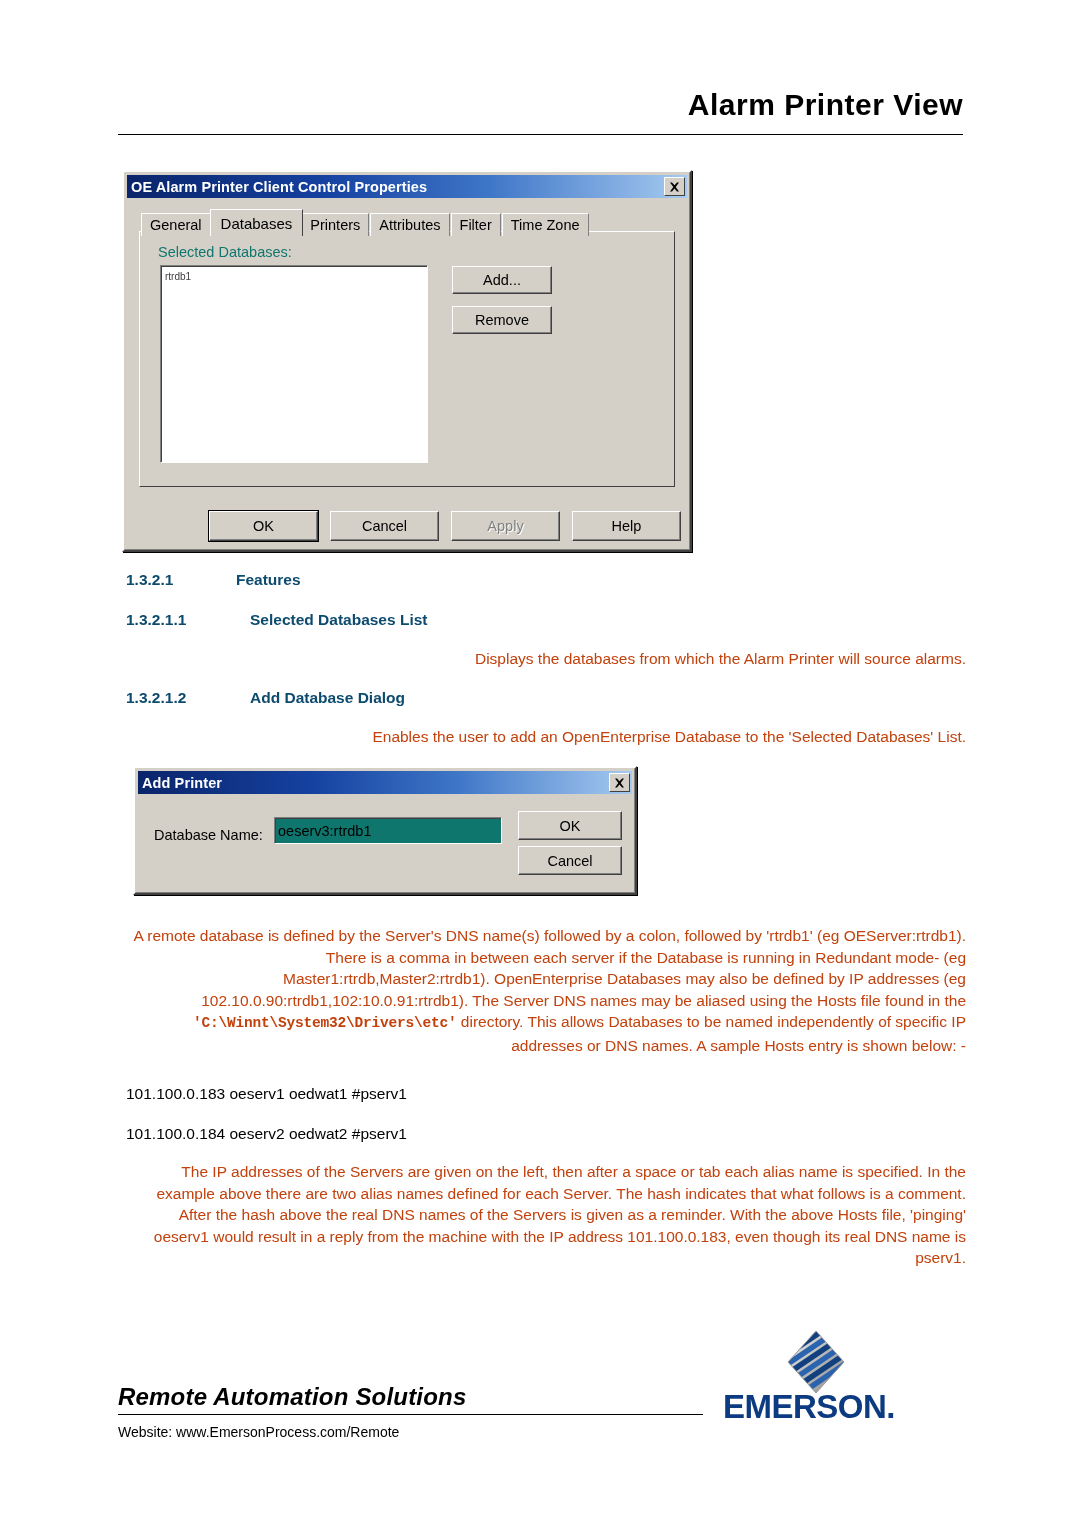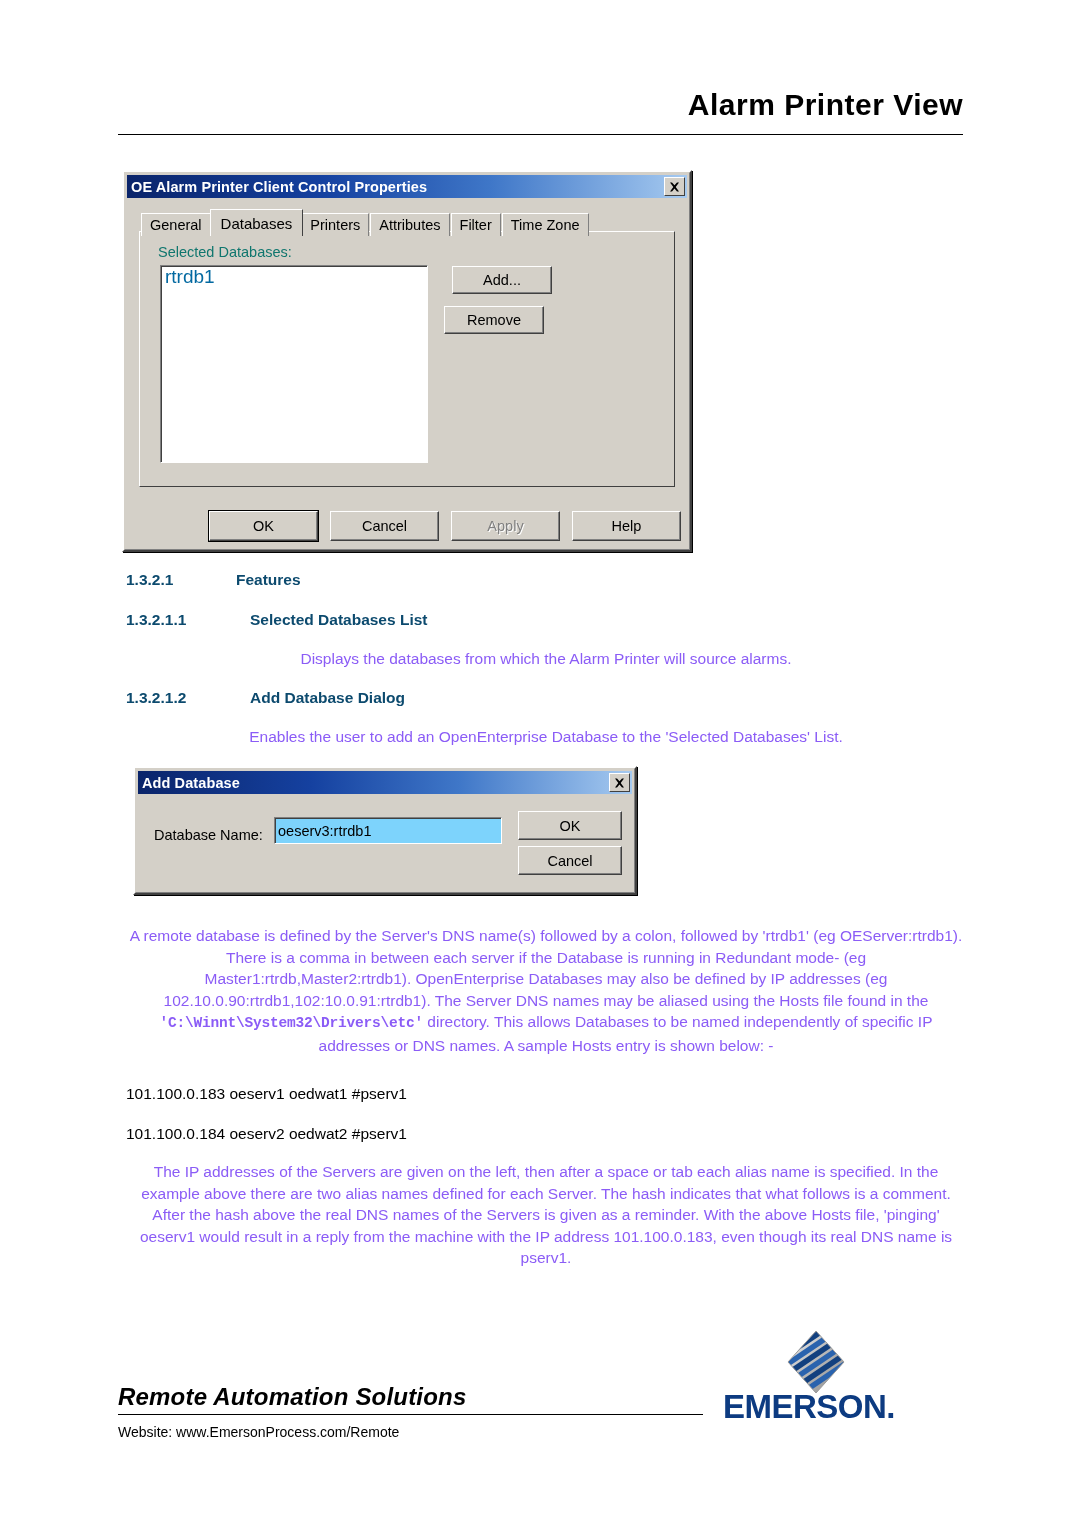--- a/index.html
+++ b/index.html
@@ -187,24 +187,24 @@
     background: #ffffff;
     border-top: 1.5px solid #808080;
     border-left: 1.5px solid #808080;
     border-right: 1.5px solid #ffffff;
     border-bottom: 1.5px solid #ffffff;
     box-shadow: inset 1px 1px 0 0 #404040;
     box-sizing: border-box;
     overflow: hidden;
   }
   .listbox-item {
-    font-size: 19px;
+    font-size: 10px;
     padding: 2px 0 0 4px;
     line-height: 17px;
-    color: #0369a1;
+    color: #404040;
     white-space: nowrap;
   }
   .win-btn {
     background: #d4d0c8;
     border-top: 1.5px solid #ffffff;
     border-left: 1.5px solid #ffffff;
     border-right: 1.5px solid #404040;
     border-bottom: 1.5px solid #404040;
     box-shadow: inset -1px -1px 0 0 #808080;
     font-family: "Liberation Sans", sans-serif;
@@ -248,22 +248,22 @@
     white-space: nowrap;
     color: #0c4a6e;
     text-decoration: underline;
   }
   .section-heading .num { display: inline-block; }
   .section-heading .lbl { display: inline-block; }
   .body-para {
     position: absolute;
     font-size: 15.5px;
     line-height: 21.5px;
-    color: #8b5cf6;
-    text-align: center;
+    color: #c2410c;
+    text-align: right;
   }
   .mono {
     font-family: "Liberation Mono", "DejaVu Sans Mono", monospace;
     font-size: 14.5px;
     font-weight: bold;
     letter-spacing: -0.2px;
   }
   .host-line {
     position: absolute;
     font-size: 15.5px;
@@ -278,21 +278,21 @@
     top: 58px;
     font-size: 14.5px;
     white-space: nowrap;
   }
   .addb-input {
     position: absolute;
     left: 138px;
     top: 48px;
     width: 228px;
     height: 27px;
-    background: #7dd3fc;
+    background: #0f766e;
     border-top: 1.5px solid #808080;
     border-left: 1.5px solid #808080;
     border-right: 1.5px solid #ffffff;
     border-bottom: 1.5px solid #ffffff;
     box-shadow: inset 1px 1px 0 0 #404040;
     box-sizing: border-box;
     display: flex;
     align-items: center;
     font-size: 14.5px;
     padding-left: 3px;
@@ -405,21 +405,21 @@
     <div class="tabpanel">
       <div class="group-label">Selected Databases:</div>
 
       <div class="listbox">
         <div class="listbox-item">rtrdb1</div>
       </div>
 
       <div class="win-btn side-btn" style="left:312px; top:34px;">
         <span>Add...</span>
       </div>
-      <div class="win-btn side-btn" style="left:304px; top:74px;">
+      <div class="win-btn side-btn" style="left:312px; top:74px;">
         <span>Remove</span>
       </div>
     </div>
 
     <div class="dlg-footer-btns">
       <div class="win-btn default" style="left:84px;">
         <span>OK</span>
       </div>
       <div class="win-btn" style="left:205px;">
         <span>Cancel</span>
@@ -448,21 +448,21 @@
 <div class="section-heading" style="left:126px; top:689px;">
   <span class="num" style="width:124px;">1.3.2.1.2</span><span class="lbl">Add Database Dialog</span>
 </div>
 
 <div class="body-para" style="left:126px; top:726px; width:840px;">Enables the user to add an OpenEnterprise Database to the 'Selected Databases' List.</div>
 
 <div class="win-dialog" style="left:133px; top:766px; width:500px; height:125px;">
   <div class="win-dialog-inner">
 
     <div class="titlebar">
-      <div class="titlebar-text">Add Database</div>
+      <div class="titlebar-text">Add Printer</div>
       <div class="titlebar-close">
         <svg width="11" height="10" viewBox="0 0 11 10" aria-hidden="true">
           <path d="M1 0.5 L3 0.5 L5.5 3.3 L8 0.5 L10 0.5 L6.7 4.9 L10 9.4 L8 9.4 L5.5 6.6 L3 9.4 L1 9.4 L4.3 4.9 Z" fill="#000"></path>
         </svg>
       </div>
     </div>
 
     <div class="addb-label">Database Name:</div>
     <div class="addb-input">oeserv3:rtrdb1</div>
 

